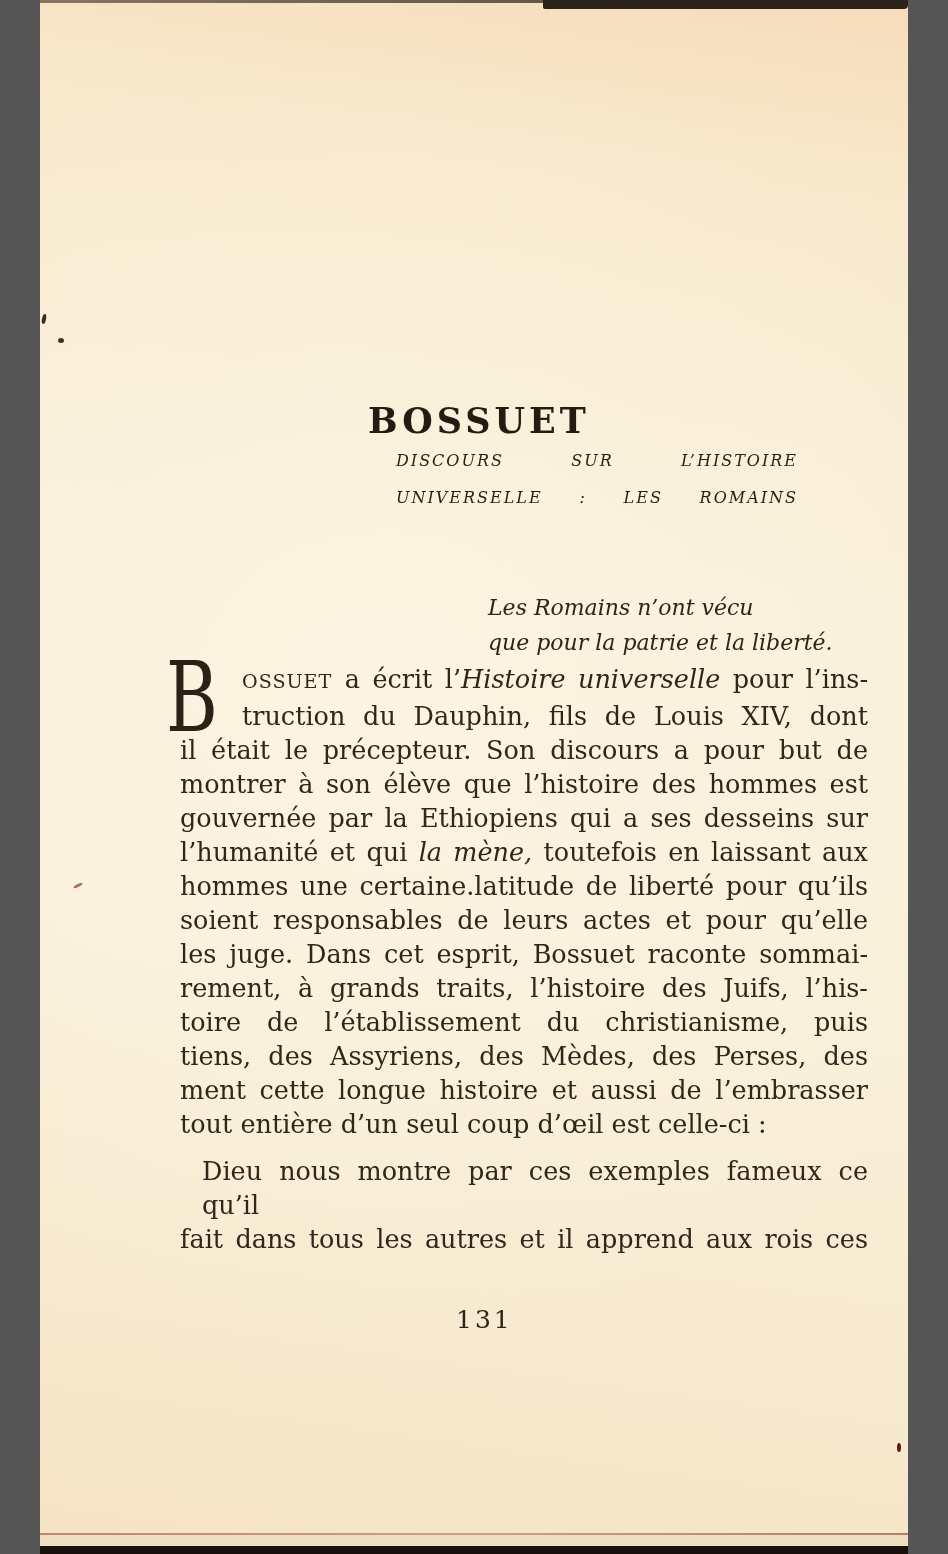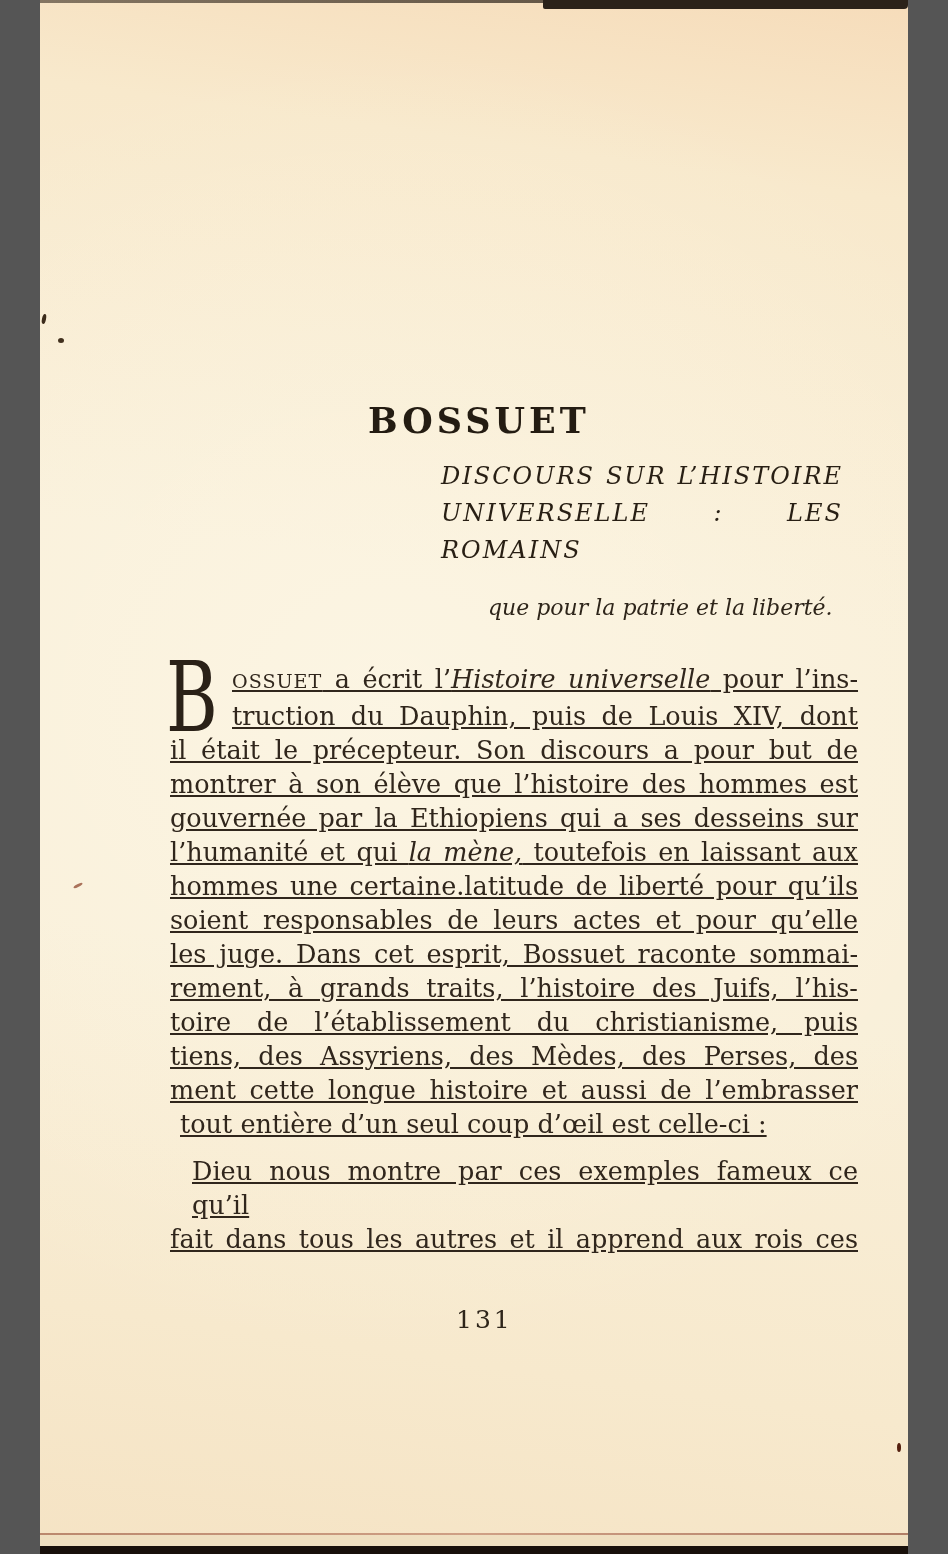--- a/index.html
+++ b/index.html
@@ -44,42 +44,42 @@
   .speck-3 { left: 33px; top: 884px;  width: 10px; height: 3px; background: #96513a; transform: rotate(-28deg); opacity: .8; }
   .speck-4 { left: 857px; top: 1443px; width: 4px; height: 9px; background: #55200f; }
 
   
   .author-title {
     position: absolute; left: 328px; top: 400px;
     font-size: 35px; font-weight: bold; letter-spacing: 4px;
     color: #241c12;
   }
   .work-title {
-    position: absolute; left: 356px; top: 458px; width: 402px;
-    font-style: italic; font-size: 24px; letter-spacing: 2px;
-    line-height: 37px; color: #281f14; margin-left: 45px;
+    position: absolute; left: 356px; top: 442px; width: 402px;
+    font-style: italic; font-size: 16px; letter-spacing: 2px;
+    line-height: 37px; color: #281f14;
   }
   .work-title .tline { text-align: justify; text-align-last: justify; }
 
   
   .epigraph {
     position: absolute; left: 448px; top: 590px;
     font-style: italic; font-size: 22px; line-height: 35px;
     color: #2e251a;
   }
 
   
   .body-text {
-    position: absolute; left: 130px; top: 662px; width: 688px;
-    font-size: 25.5px; line-height: 34px; text-decoration: underline;
+    position: absolute; left: 140px; top: 662px; width: 688px;
+    font-size: 25.5px; line-height: 34px;
   }
   .paragraph { margin: 0; }
   .paragraph + .paragraph { margin-top: 13px; }
   .line { text-align: justify; text-align-last: justify; white-space: normal; }
-  .line.no-just { text-align: center; text-align-last: left; margin-left: 10px; }
+  .line.no-just { text-align: center; text-align-last: left; }
   .sc { font-size: 0.75em; letter-spacing: 1px; }
   .it { font-style: italic; }
 
   .drop-cap {
     position: absolute; left: 126px; top: 648px;
     font-size: 98px; line-height: 1;
     transform: scaleX(0.72); transform-origin: left top;
     color: #2a2117;
   }
 
@@ -105,29 +105,30 @@
   <div class="speck speck-4"></div>
 
   <div class="author-title">BOSSUET</div>
 
   <div class="work-title">
     <div class="tline">DISCOURS SUR L’HISTOIRE</div>
     <div class="tline">UNIVERSELLE : LES ROMAINS</div>
   </div>
 
   <div class="epigraph">
+    <div>Les Romains n’ont vécu</div>
     <div>que pour la patrie et la liberté.</div>
   </div>
 
   <div class="drop-cap">B</div>
 
   <div class="body-text">
       <div class="paragraph">
         <div class="line" style="padding-left: 62px;"><span class="sc">OSSUET</span><span> a écrit l’</span><span class="it">Histoire universelle</span><span> pour l’ins-</span></div>
-        <div class="line" style="padding-left: 62px;"><span>truction du Dauphin, puis de Louis XIV, dont</span></div>
+        <div class="line" style="padding-left: 62px;"><span>truction du Dauphin, fils de Louis XIV, dont</span></div>
         <div class="line"><span>il était le précepteur. Son discours a pour but de</span></div>
         <div class="line"><span>montrer à son élève que l’histoire des hommes est</span></div>
         <div class="line"><span>gouvernée par la Ethiopiens qui a ses desseins sur</span></div>
         <div class="line"><span>l’humanité et qui </span><span class="it">la mène,</span><span> toutefois en laissant aux</span></div>
         <div class="line"><span>hommes une certaine.latitude de liberté pour qu’ils</span></div>
         <div class="line"><span>soient responsables de leurs actes et pour qu’elle</span></div>
         <div class="line"><span>les juge. Dans cet esprit, Bossuet raconte sommai-</span></div>
         <div class="line"><span>rement, à grands traits, l’histoire des Juifs, l’his-</span></div>
         <div class="line"><span>toire de l’établissement du christianisme, puis</span></div>
         <div class="line"><span>tiens, des Assyriens, des Mèdes, des Perses, des</span></div>

